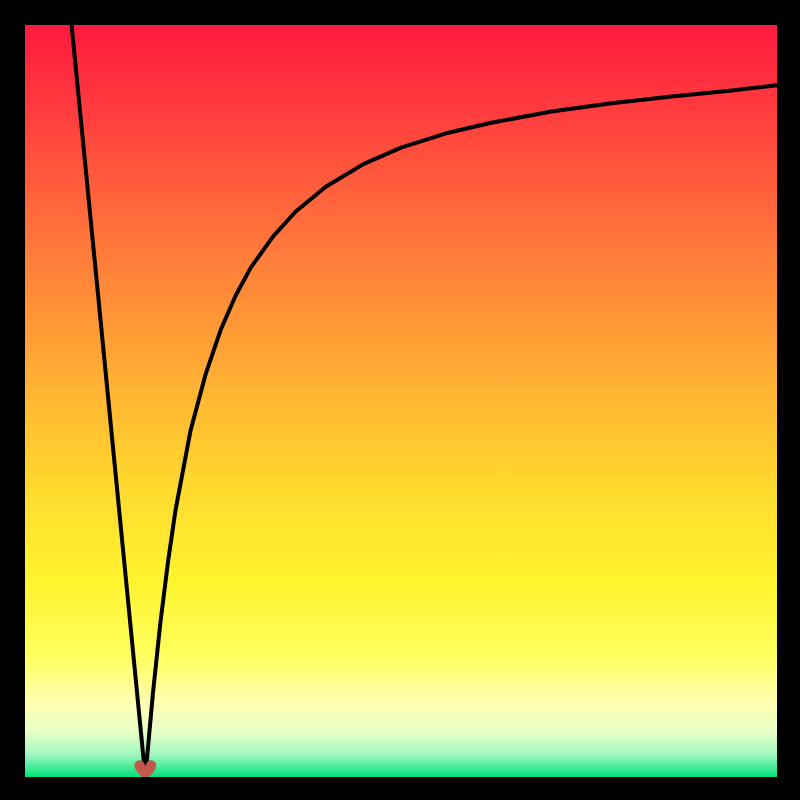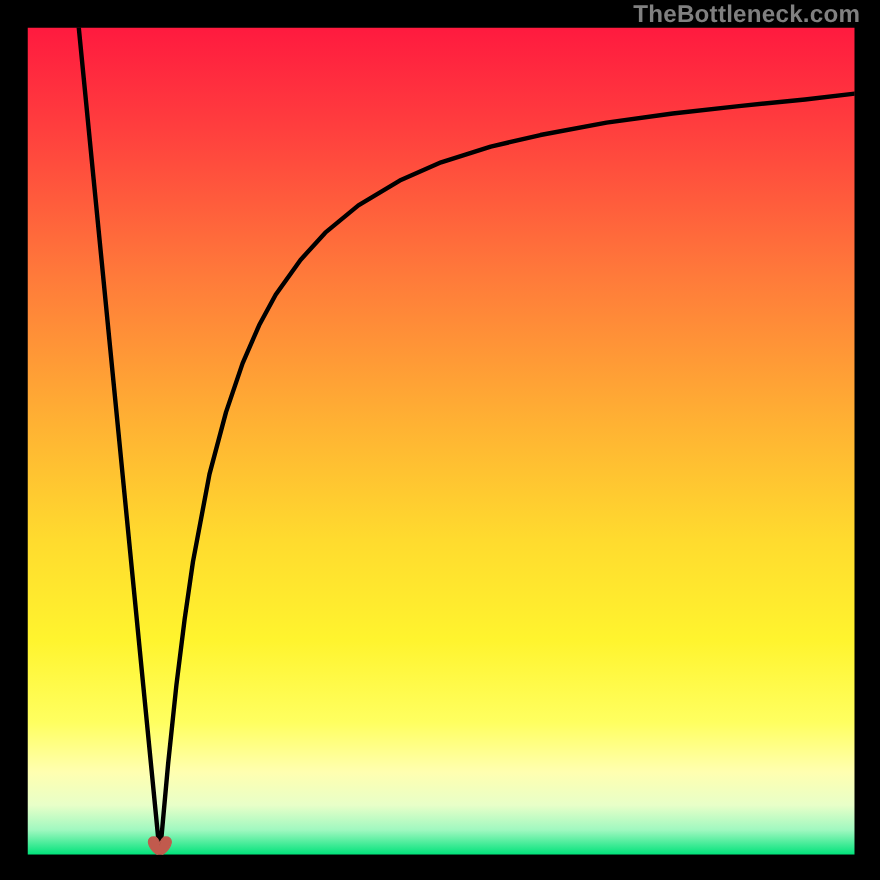--- a/index.html
+++ b/index.html
@@ -53,14 +53,13 @@
             <stop offset="97%" stop-color="#a0f8c0"></stop>
             <stop offset="100%" stop-color="#00e27a"></stop>
           </linearGradient>
         </defs>
         <rect x="0" y="0" width="752" height="752" fill="url(#bg-grad)"></rect>
         <path d="M45.12 -15.04 L52.64 61.66 L60.16 138.37 L67.68 215.07 L75.20 291.78 L82.72 368.48 L90.24 445.18 L97.76 521.89 L105.28 598.59 L112.80 675.30 L120.32 752.00 L127.84 669.28 L135.36 597.84 L142.88 537.68 L150.40 485.79 L165.44 406.08 L180.48 349.68 L195.52 305.31 L210.56 270.72 L225.60 242.90 L248.16 211.31 L270.72 186.50 L300.80 161.68 L338.40 139.12 L376.00 122.58 L421.12 108.29 L466.24 97.76 L526.40 86.48 L586.56 78.21 L646.72 71.44 L706.88 65.42 L752.00 60.16" fill="none" stroke="#000" stroke-width="4" stroke-linejoin="round" stroke-linecap="round"></path>
         <path d="M 120.32000000000001 753.6 C 107.52000000000001 745.6, 106.72000000000001 734.4, 116.72000000000001 736 C 119.92 738.4, 120.32000000000001 743.2, 120.32000000000001 744 C 120.32000000000001 743.2, 120.72000000000001 738.4, 123.92 736 C 133.92000000000002 734.4, 133.12 745.6, 120.32000000000001 753.6 Z" fill="#c15a4d" stroke="#c15a4d" stroke-width="1"></path>
       </svg>
   </div>
 
-  <div class="watermark">TheBottleneck.com</div>
 </div>
 
 </body></html>

